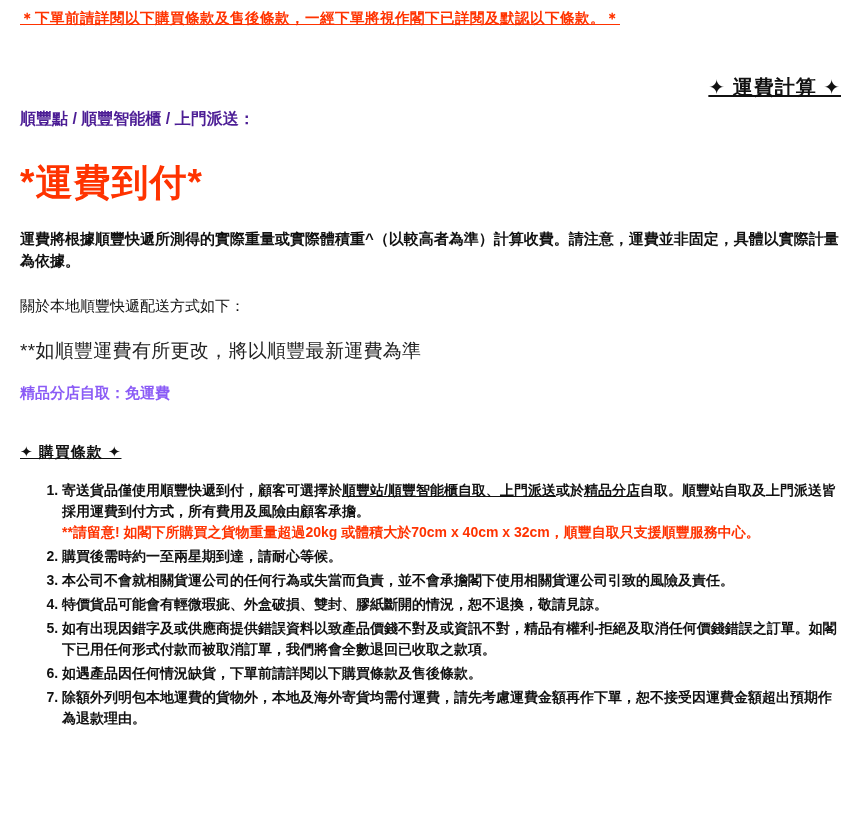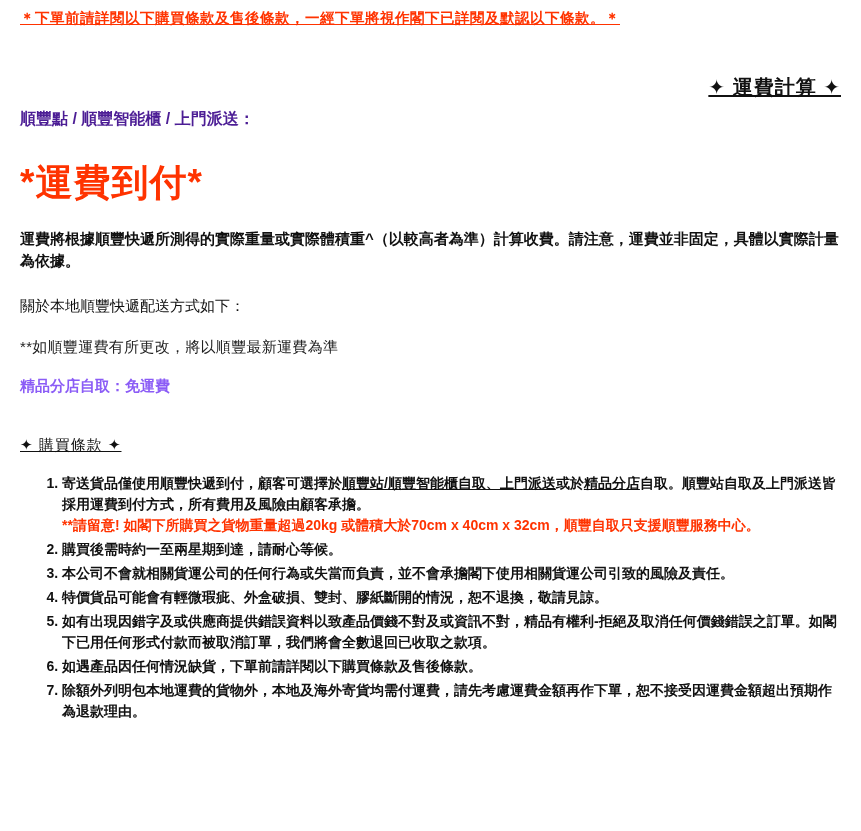--- a/index.html
+++ b/index.html
@@ -64,35 +64,35 @@
   }
   ul.bullets li {
     font-size: 14px;
     font-weight: bold;
     color: #111;
     margin-bottom: 15px;
     line-height: 1.45;
   }
   .fee-change-note {
     margin-top: 22px;
-    font-size: 15px;
+    font-size: 19px;
     font-weight: normal;
     color: #222;
     letter-spacing: 0.3px;
   }
   .store-pickup {
     margin-top: 20px;
     font-size: 15px;
     font-weight: bold;
     color: #8b5cf6;
   }
   .terms-heading {
     margin-top: 40px;
     font-size: 15px;
-    font-weight: normal;
+    font-weight: bold;
     text-decoration: underline;
     color: #111;
     letter-spacing: 1px;
   }
   ol.terms-list {
     margin-top: 18px;
     padding-left: 42px;
   }
   ol.terms-list li {
     font-size: 14px;

